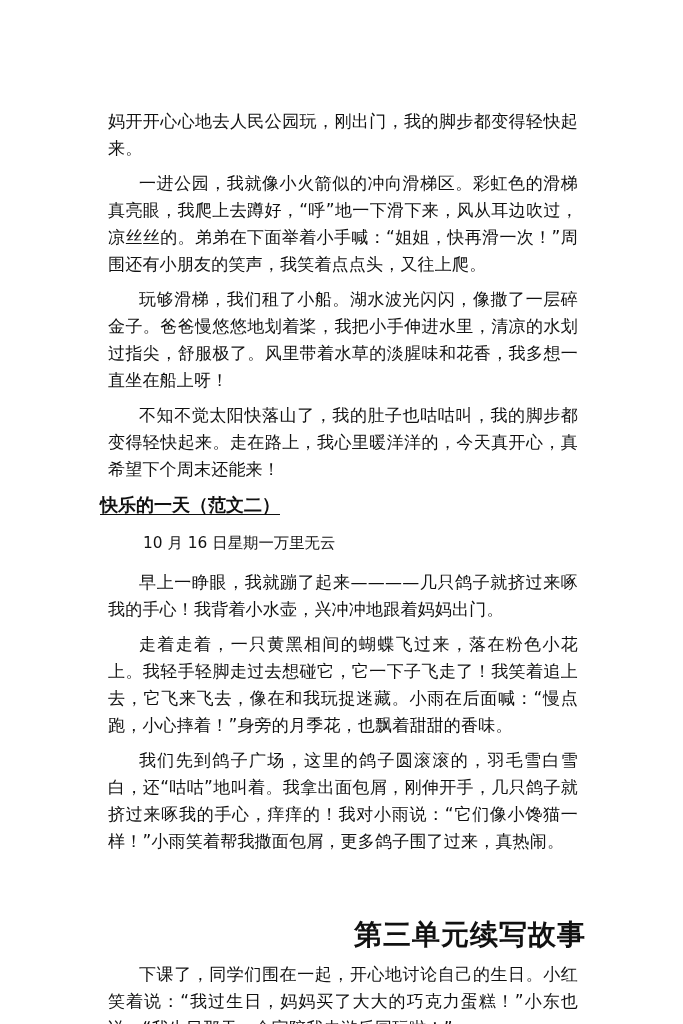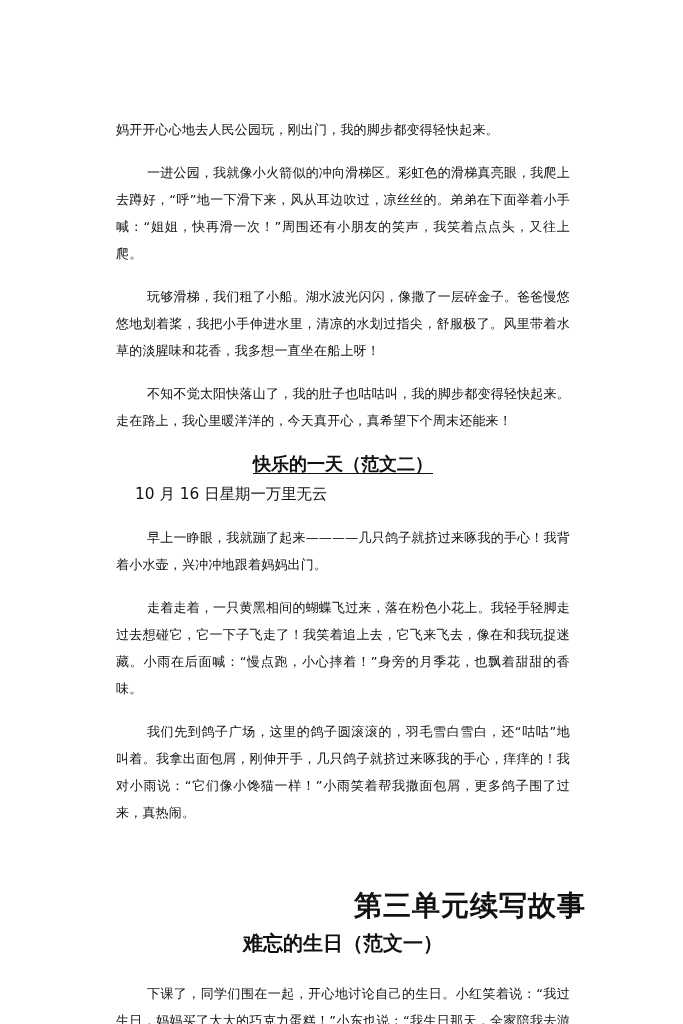--- a/index.html
+++ b/index.html
@@ -15,37 +15,37 @@
     font-family: "DejaVu Sans", "Liberation Sans", sans-serif;
     color: #111111;
   }
   .page {
     position: absolute;
     left: 100px;
     top: 100px;
     width: 486px;
   }
   .p {
-    font-size: 13px;
+    font-size: 17px;
     line-height: 27px;
-    margin: 16px;
+    margin: 8px;
     text-align: justify;
     text-align-last: left;
     letter-spacing: 0.2px;
     word-break: break-all;
   }
   .indent { text-indent: 31px; }
   .date-line {
     font-size: 15.4px;
     line-height: 27px;
-    margin: 4px;
+    margin: 12px;
     text-indent: 31px;
   }
   .sub-title-underlined {
-    text-align: center;
+    text-align: left;
     font-size: 18px;
     font-weight: bold;
     line-height: 27px;
     margin: 0;
   }
   .sub-title-underlined span {
     text-decoration: underline;
     text-underline-offset: 3px;
   }
   .unit-title {
@@ -79,18 +79,17 @@
   <div>
     <h2 class="sub-title-underlined"><span>快乐的一天（范文二）</span></h2>
     <p class="date-line">10 月 16 日星期一万里无云</p>
     <p class="p indent">早上一睁眼，我就蹦了起来————几只鸽子就挤过来啄我的手心！我背着小水壶，兴冲冲地跟着妈妈出门。</p>
     <p class="p indent">走着走着，一只黄黑相间的蝴蝶飞过来，落在粉色小花上。我轻手轻脚走过去想碰它，它一下子飞走了！我笑着追上去，它飞来飞去，像在和我玩捉迷藏。小雨在后面喊：“慢点跑，小心摔着！”身旁的月季花，也飘着甜甜的香味。</p>
     <p class="p indent">我们先到鸽子广场，这里的鸽子圆滚滚的，羽毛雪白雪白，还“咕咕”地叫着。我拿出面包屑，刚伸开手，几只鸽子就挤过来啄我的手心，痒痒的！我对小雨说：“它们像小馋猫一样！”小雨笑着帮我撒面包屑，更多鸽子围了过来，真热闹。</p>
   </div>
 
   <div>
     <h1 class="unit-title">第三单元续写故事</h1>
-    <h2 class="essay-title">难忘的生日（范文一）</h2>
     <p class="p indent">下课了，同学们围在一起，开心地讨论自己的生日。小红笑着说：“我过生日，妈妈买了大大的巧克力蛋糕！”小东也说：“我生日那天，全家陪我去游乐园玩啦！”</p>
 
   </div>
 
 </div>
 
 </body></html>

